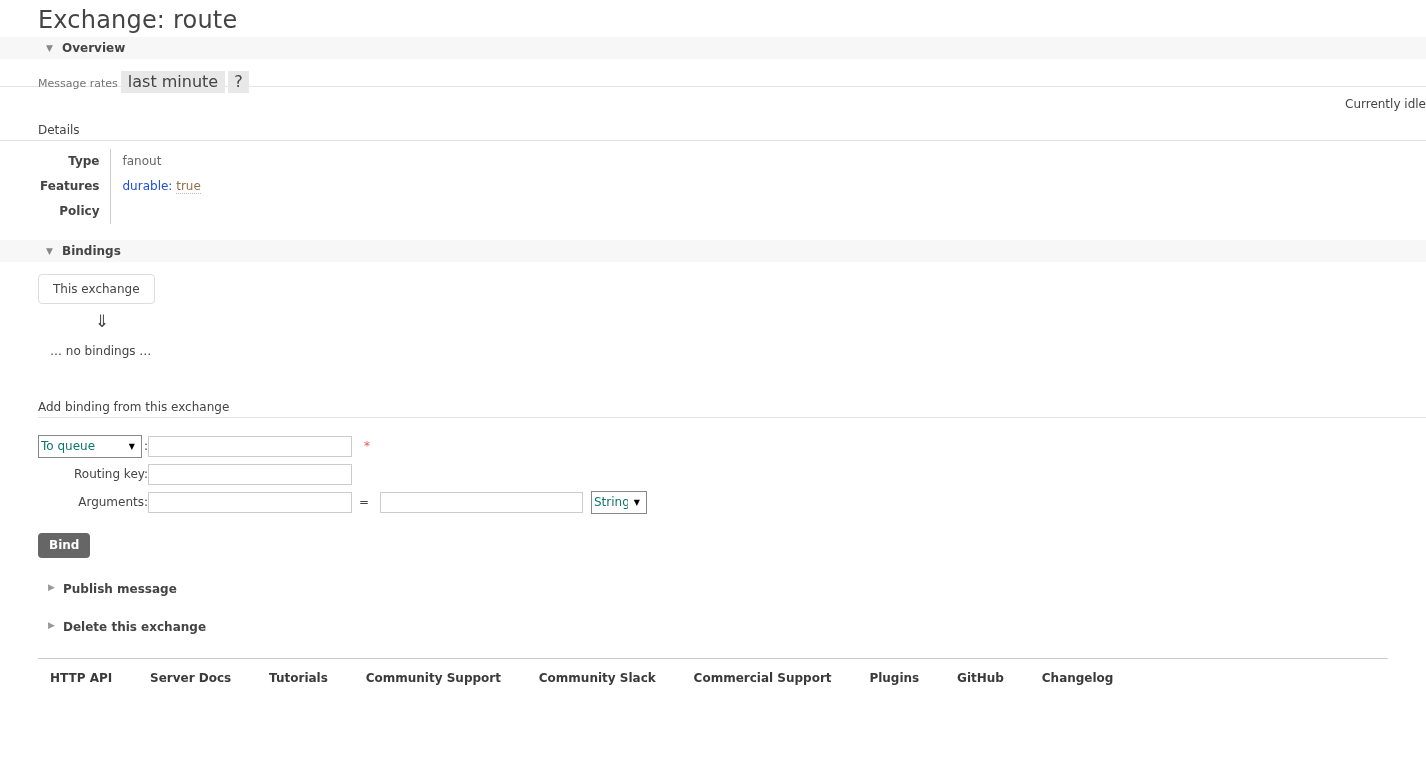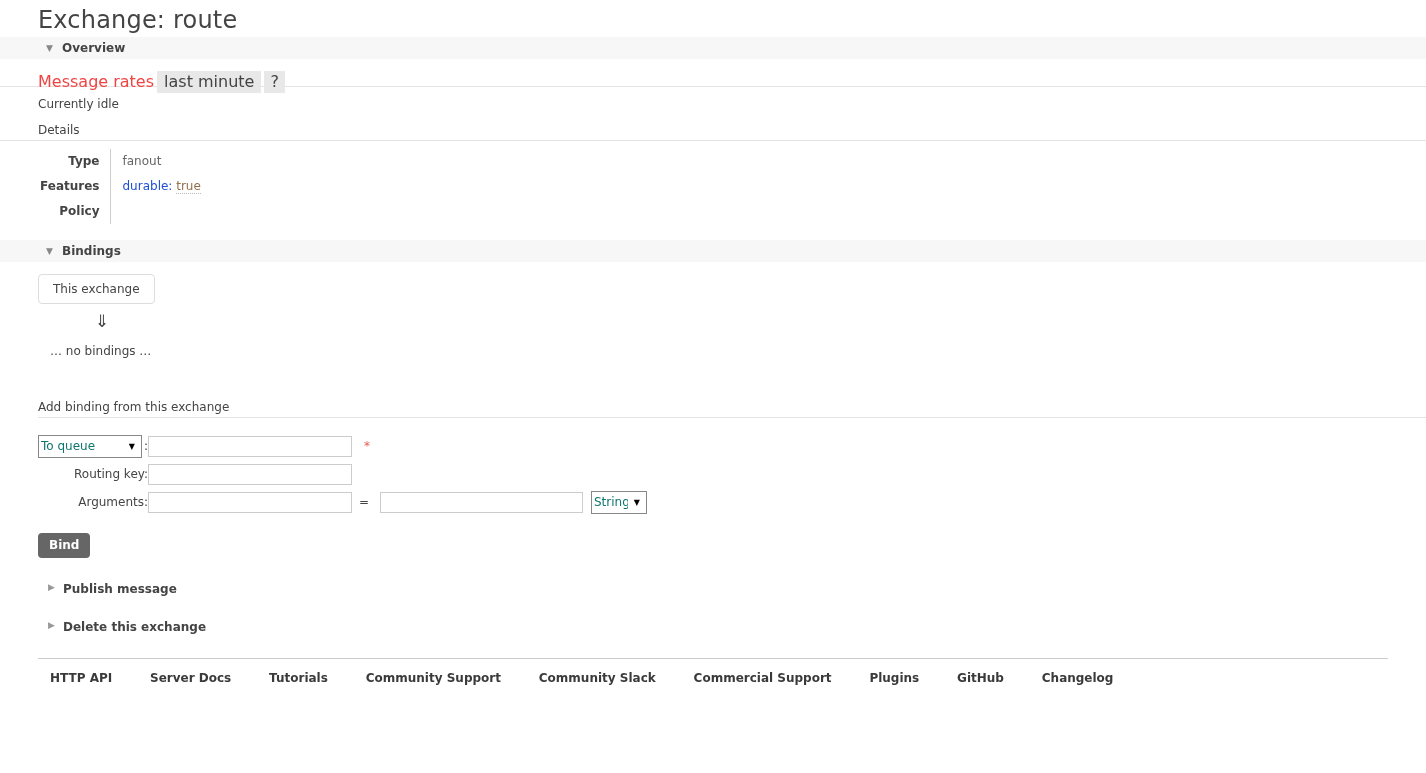--- a/index.html
+++ b/index.html
@@ -55,36 +55,37 @@
   }
   .section-head .sec-label { margin-left: 16px; display:inline-block; }
 
   
   .rates-row {
     padding: 12px 0 6px 38px;
     border-bottom: 1px solid #e4e4e4;
     margin-bottom: 0;
     height: 28px;
   }
-  .rates-label { color: #ef4444; font-size: 16px; }
+  .rates-label { color: #737373; font-size: 11px; }
   .pill {
     display: inline-block;
     background: #e8e8e8;
     color: #444;
     padding: 1px 7px 2px 7px;
     margin-left: 3px;
     font-size: 16px;
     cursor: pointer;
   }
   .pill.help { padding: 1px 6px 2px 6px; }
 
   .idle-row {
     padding: 10px 0 0 38px;
     color: #444;
     font-size: 12px;
+    text-align: right;
   }
 
   .details-label {
     padding: 12px 0 3px 38px;
     color: #444;
     font-size: 12px;
     border-bottom: 1px solid #e4e4e4;
   }
 
   

